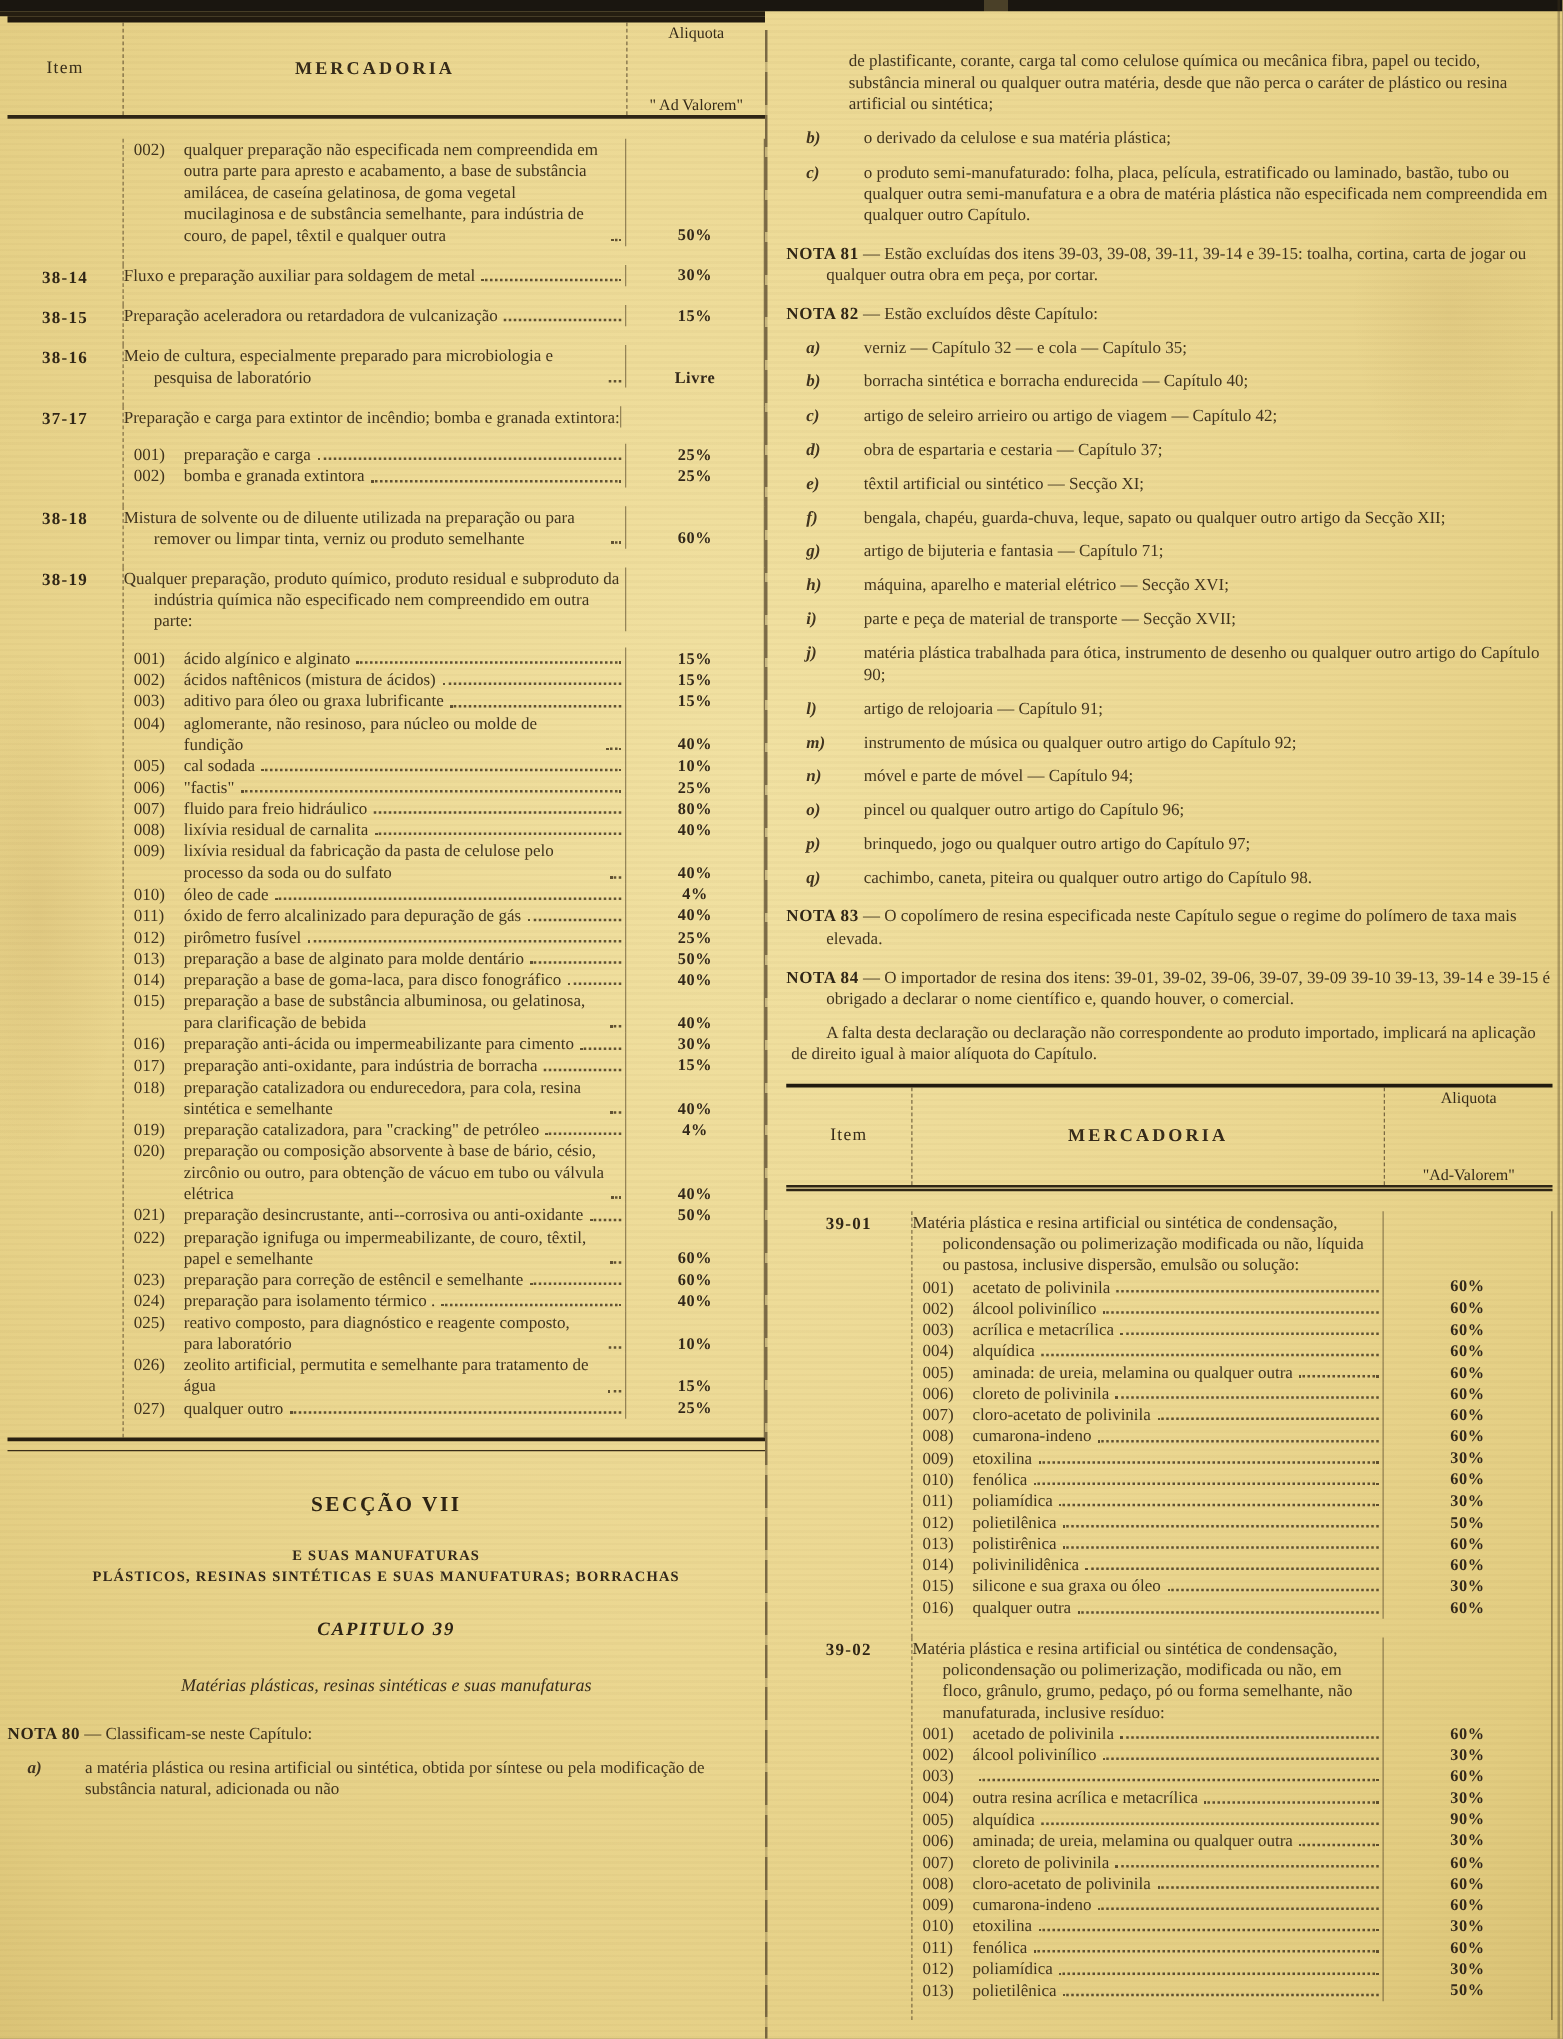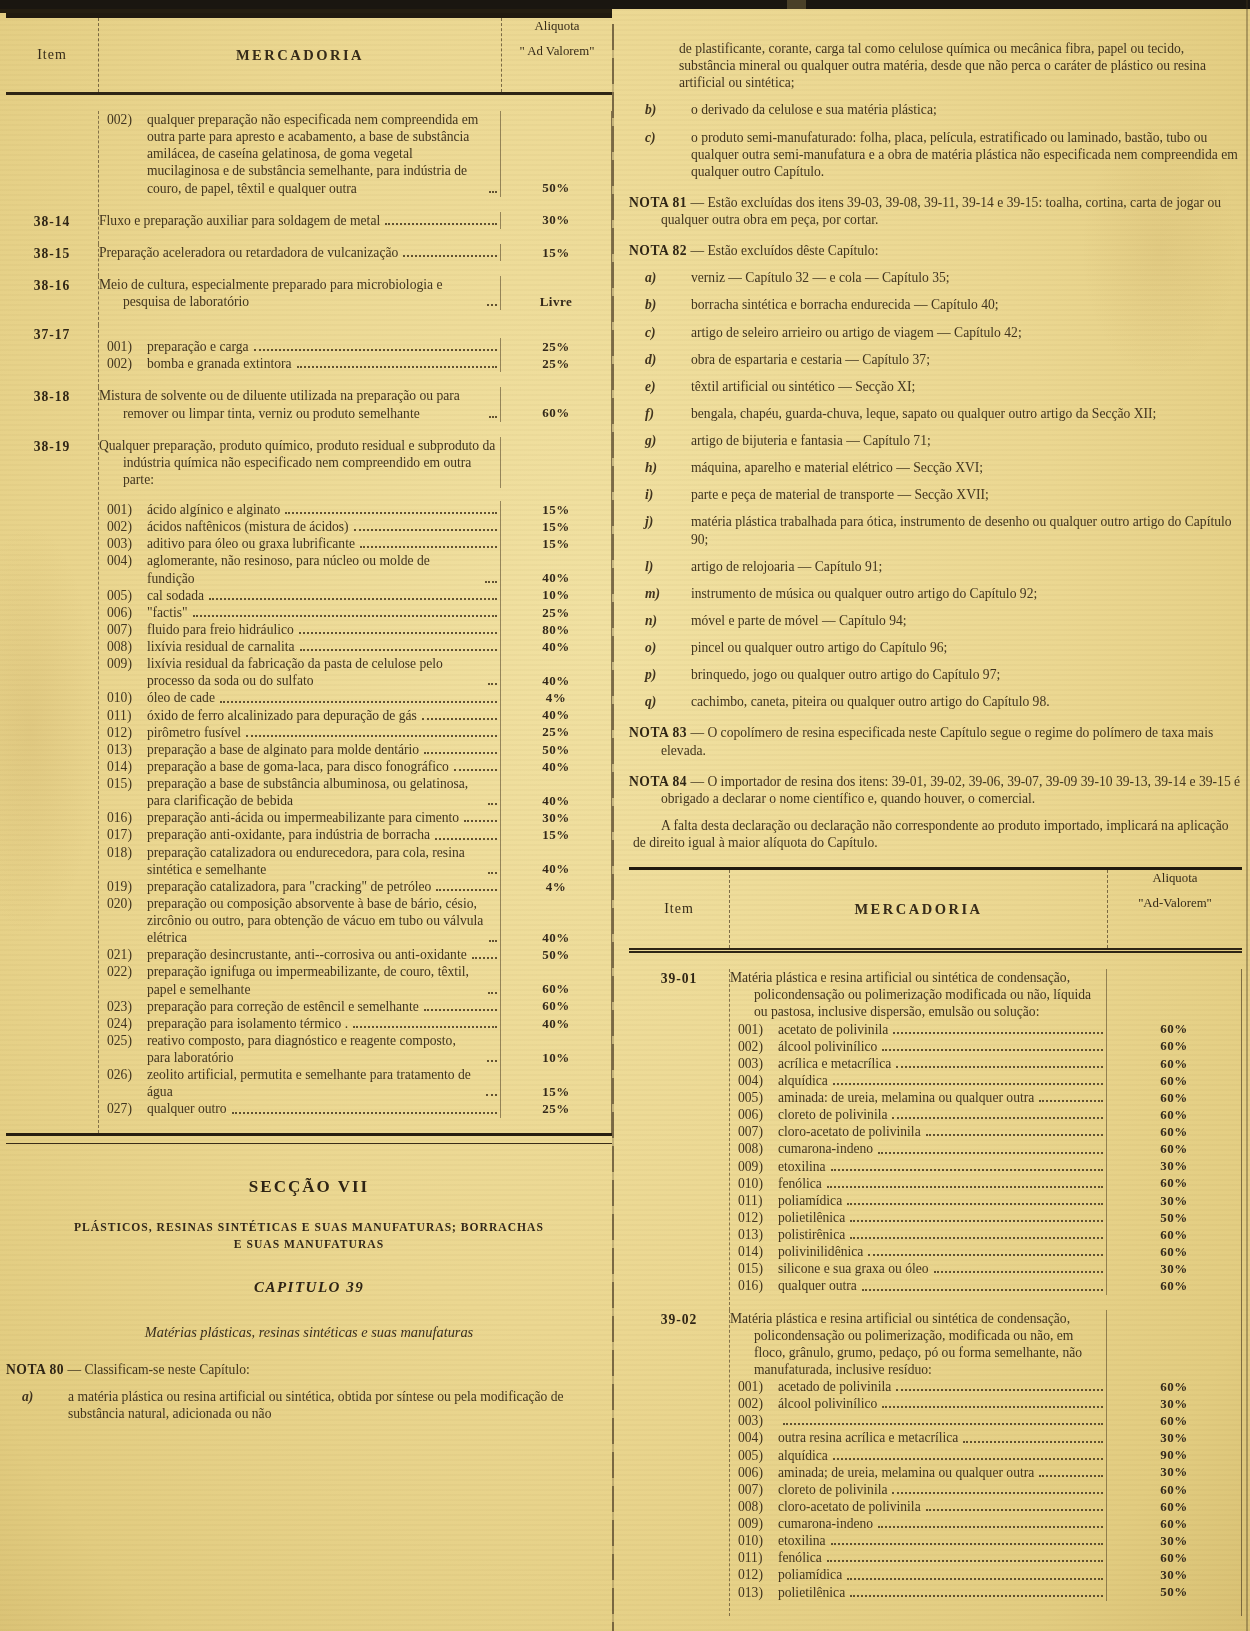--- a/index.html
+++ b/index.html
@@ -32,21 +32,21 @@
 
   
   .ttable{width:100%;}
   .thead{display:flex;align-items:stretch;border-top:6px solid #211a0f;border-bottom:3px solid #2e2515;}
   .t-left .thead{height:74px;border-top-width:5px;}
   .t-right .thead{height:78px;border-top-width:3px;border-bottom-width:5px;border-bottom-style:double;}
   .th-item{flex:none;display:flex;align-items:center;justify-content:center;
     font-size:14px;letter-spacing:1px;color:#362b19;border-right:1px dashed rgba(75,60,35,.7);}
   .th-merc{flex:1;display:flex;align-items:center;justify-content:center;
     font-size:14.5px;letter-spacing:2.5px;color:#362b19;font-weight:600;}
-  .th-aliq{flex:none;display:flex;flex-direction:column;align-items:center;justify-content:flex-start;gap:9px;
+  .th-aliq{flex:none;display:flex;flex-direction:column;align-items:center;justify-content:space-between;gap:9px;
     font-size:12.8px;color:#362b19;border-left:1px dashed rgba(75,60,35,.7);}
   .t-left .th-item{width:92px;}  .t-left .th-aliq{width:110px;}
   .t-right .th-item{width:100px;} .t-right .th-aliq{width:134px;}
 
   .tbody{padding-top:16px;}
   .entry{display:flex;align-items:stretch;border-right:1.5px solid rgba(70,55,32,.65);}
   .cell-item{flex:none;text-align:center;font-weight:700;letter-spacing:1px;color:#302616;
     border-right:1px dashed rgba(75,60,35,.65);padding-top:1px;}
   .t-left .cell-item{width:92px;}
   .t-right .cell-item{width:100px;}
@@ -162,20 +162,28 @@
                   <span class="rate-slot">
                     <b class="rate">Livre</b>
                   </span>
                 </div>
             </div>
           </div>
           <div class="entry">
             <div class="cell-item">37-17</div>
             <div class="cell-body">
 
+            <div class="line intro">
+
+                  <span class="txt">Preparação e carga para extintor de incêndio; bomba e granada extintora:</span>
+
+                  <span class="rate-slot">
+                    <b class="rate"></b>
+                  </span>
+                </div>
               <div class="line sub gap">
                   <span class="code">001)</span>
                   <span class="txt">preparação e carga</span>
                   <span class="leader"></span>
                   <span class="rate-slot">
                     <b class="rate">25%</b>
                   </span>
                 </div>
               <div class="line sub">
                   <span class="code">002)</span>
@@ -431,22 +439,22 @@
                 </div>
             </div>
           </div>
         </div>
       <div class="dblrule"></div>
     </div>
 
     <div class="sec-block">
       <div class="sec-title">SECÇÃO VII</div>
       <div class="sec-sub">
+        <div>E SUAS MANUFATURAS</div>
         <div>PLÁSTICOS, RESINAS SINTÉTICAS E SUAS MANUFATURAS; BORRACHAS</div>
-        <div>E SUAS MANUFATURAS</div>
       </div>
       <div class="sec-cap">CAPITULO 39</div>
       <div class="sec-chap">Matérias plásticas, resinas sintéticas e suas manufaturas</div>
     </div>
 
     <div class="left-notes">
 
     <div class="np note">
           
           <span class="ntxt"><b class="npfx">NOTA 80</b><span> — Classificam-se neste Capítulo:</span></span>

